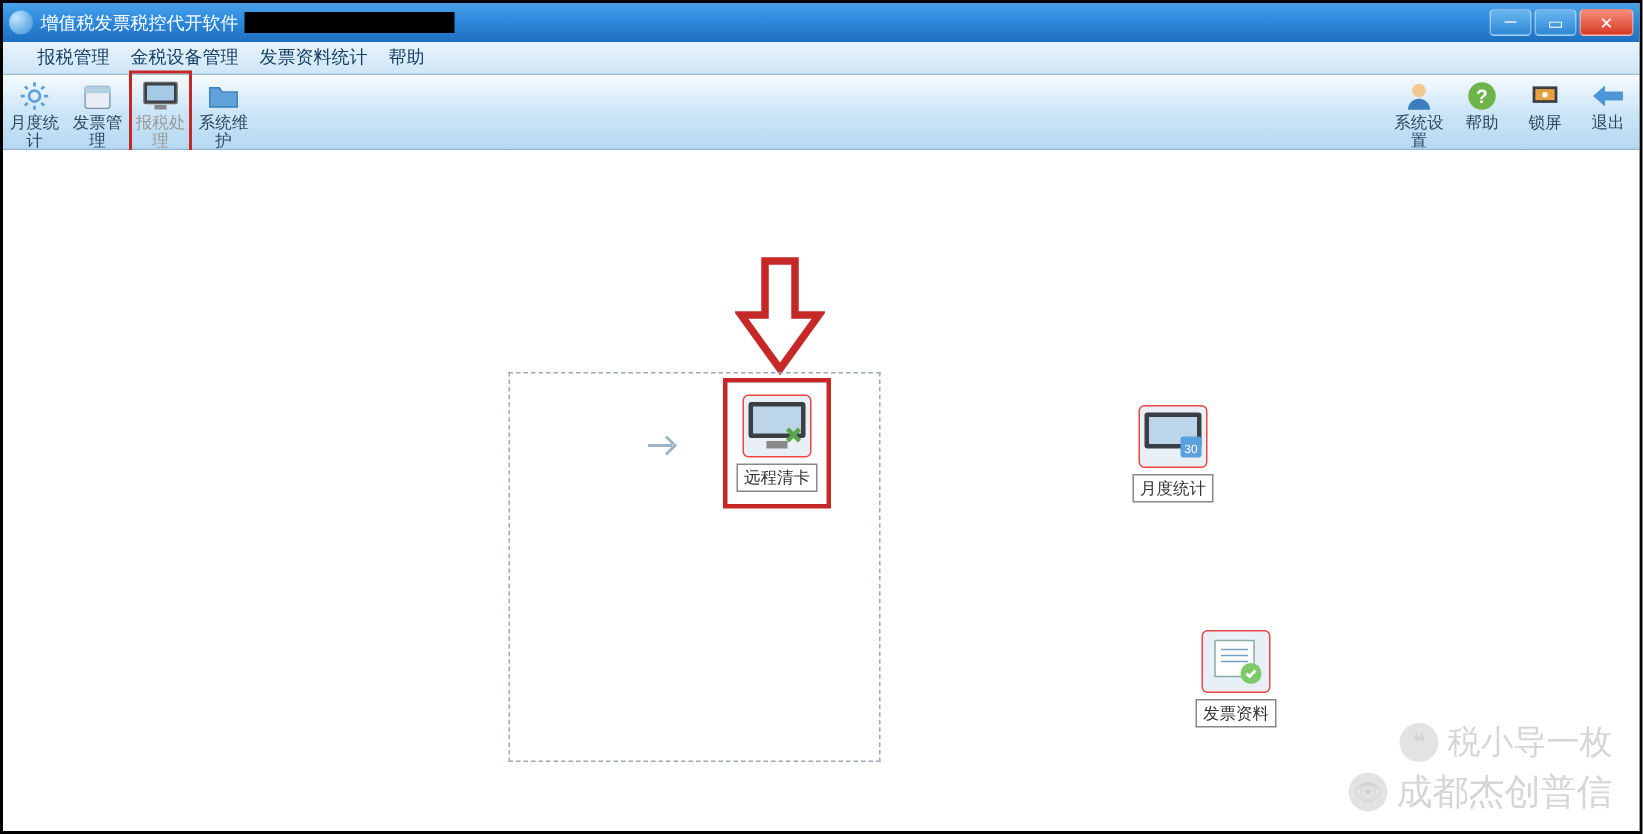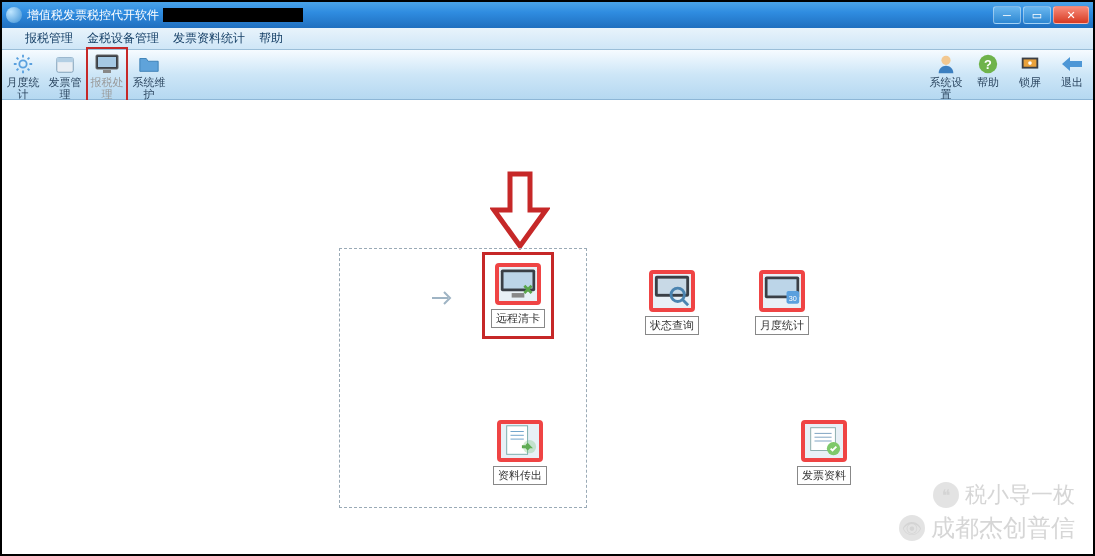--- a/index.html
+++ b/index.html
@@ -92,21 +92,21 @@
 .iconbox {
   width: 72px;
   text-align: center;
   margin: 12px 14px;
   cursor: default;
 }
 .iconbox .bigic {
   width: 46px; height: 42px;
   margin: 0 auto 4px;
   background: #e8f0f6;
-  border: 4px solid #ef4444;
+  border: 1px solid #ef4444;
   border-radius: 4px;
   display: flex; align-items: center; justify-content: center;
   position: relative;
 }
 .iconbox .namebox {
   display: inline-block;
   border: 1px solid #888;
   padding: 1px 4px;
   font-size: 11px;
   background: #fff;
@@ -271,57 +271,33 @@
       <svg width="42" height="36" viewBox="0 0 42 36">
           <rect x="2" y="2" width="38" height="24" rx="2" fill="#3a3f46"></rect>
           <rect x="5" y="5" width="32" height="18" fill="#bcd5e8"></rect>
           <rect x="14" y="28" width="14" height="5" fill="#888"></rect>
           <path d="M28 20l8 8M36 20l-8 8" stroke="#5aa54a" stroke-width="3"></path>
         </svg>
     </div>
     <span class="namebox">远程清卡</span>
   </div>
 
-  <div class="iconbox" style="position:absolute; left:620px; top:158px;">
-    <div class="bigic">
-      <svg width="40" height="36" viewBox="0 0 40 36">
-          <rect x="2" y="2" width="36" height="22" rx="2" fill="#3a3f46"></rect>
-          <rect x="5" y="5" width="30" height="16" fill="#c8d9e6"></rect>
-          <circle cx="26" cy="22" r="7" fill="none" stroke="#4b84b0" stroke-width="3"></circle>
-          <line x1="31" y1="27" x2="37" y2="33" stroke="#4b84b0" stroke-width="3"></line>
-        </svg>
-    </div>
-    <span class="namebox">状态查询</span>
-  </div>
 
   <div class="iconbox" style="position:absolute; left:730px; top:158px;">
     <div class="bigic">
       <svg width="42" height="36" viewBox="0 0 42 36">
           <rect x="2" y="2" width="38" height="24" rx="2" fill="#3a3f46"></rect>
           <rect x="5" y="5" width="32" height="18" fill="#bcd5e8"></rect>
           <rect x="26" y="18" width="14" height="14" rx="2" fill="#5aa0de"></rect>
           <text x="33" y="29" text-anchor="middle" fill="#fff" font-size="8">30</text>
         </svg>
     </div>
     <span class="namebox">月度统计</span>
   </div>
 
-  <div class="iconbox" style="position:absolute; left:468px; top:308px;">
-    <div class="bigic">
-      <svg width="40" height="40" viewBox="0 0 40 40">
-          <rect x="6" y="4" width="22" height="30" fill="#fff" stroke="#7aa"></rect>
-          <line x1="10" y1="10" x2="24" y2="10" stroke="#6aa0c8"></line>
-          <line x1="10" y1="14" x2="24" y2="14" stroke="#6aa0c8"></line>
-          <line x1="10" y1="18" x2="24" y2="18" stroke="#6aa0c8"></line>
-          <path d="M22 26h8l-3-3m3 3l-3 3" stroke="#5aa54a" stroke-width="3" fill="none"></path>
-          <circle cx="30" cy="26" r="7" fill="#6ec06e" opacity="0.3"></circle>
-        </svg>
-    </div>
-    <span class="namebox">资料传出</span>
-  </div>
 
   <div class="iconbox" style="position:absolute; left:772px; top:308px;">
     <div class="bigic">
       <svg width="40" height="40" viewBox="0 0 40 40">
           <rect x="6" y="6" width="26" height="24" fill="#fff" stroke="#8aa"></rect>
           <line x1="10" y1="12" x2="28" y2="12" stroke="#7aa0c0"></line>
           <line x1="10" y1="16" x2="28" y2="16" stroke="#7aa0c0"></line>
           <line x1="10" y1="20" x2="28" y2="20" stroke="#7aa0c0"></line>
           <circle cx="30" cy="28" r="7" fill="#7ec96a"></circle>
           <path d="M27 28l2 2 4-4" stroke="#fff" stroke-width="2" fill="none"></path>

